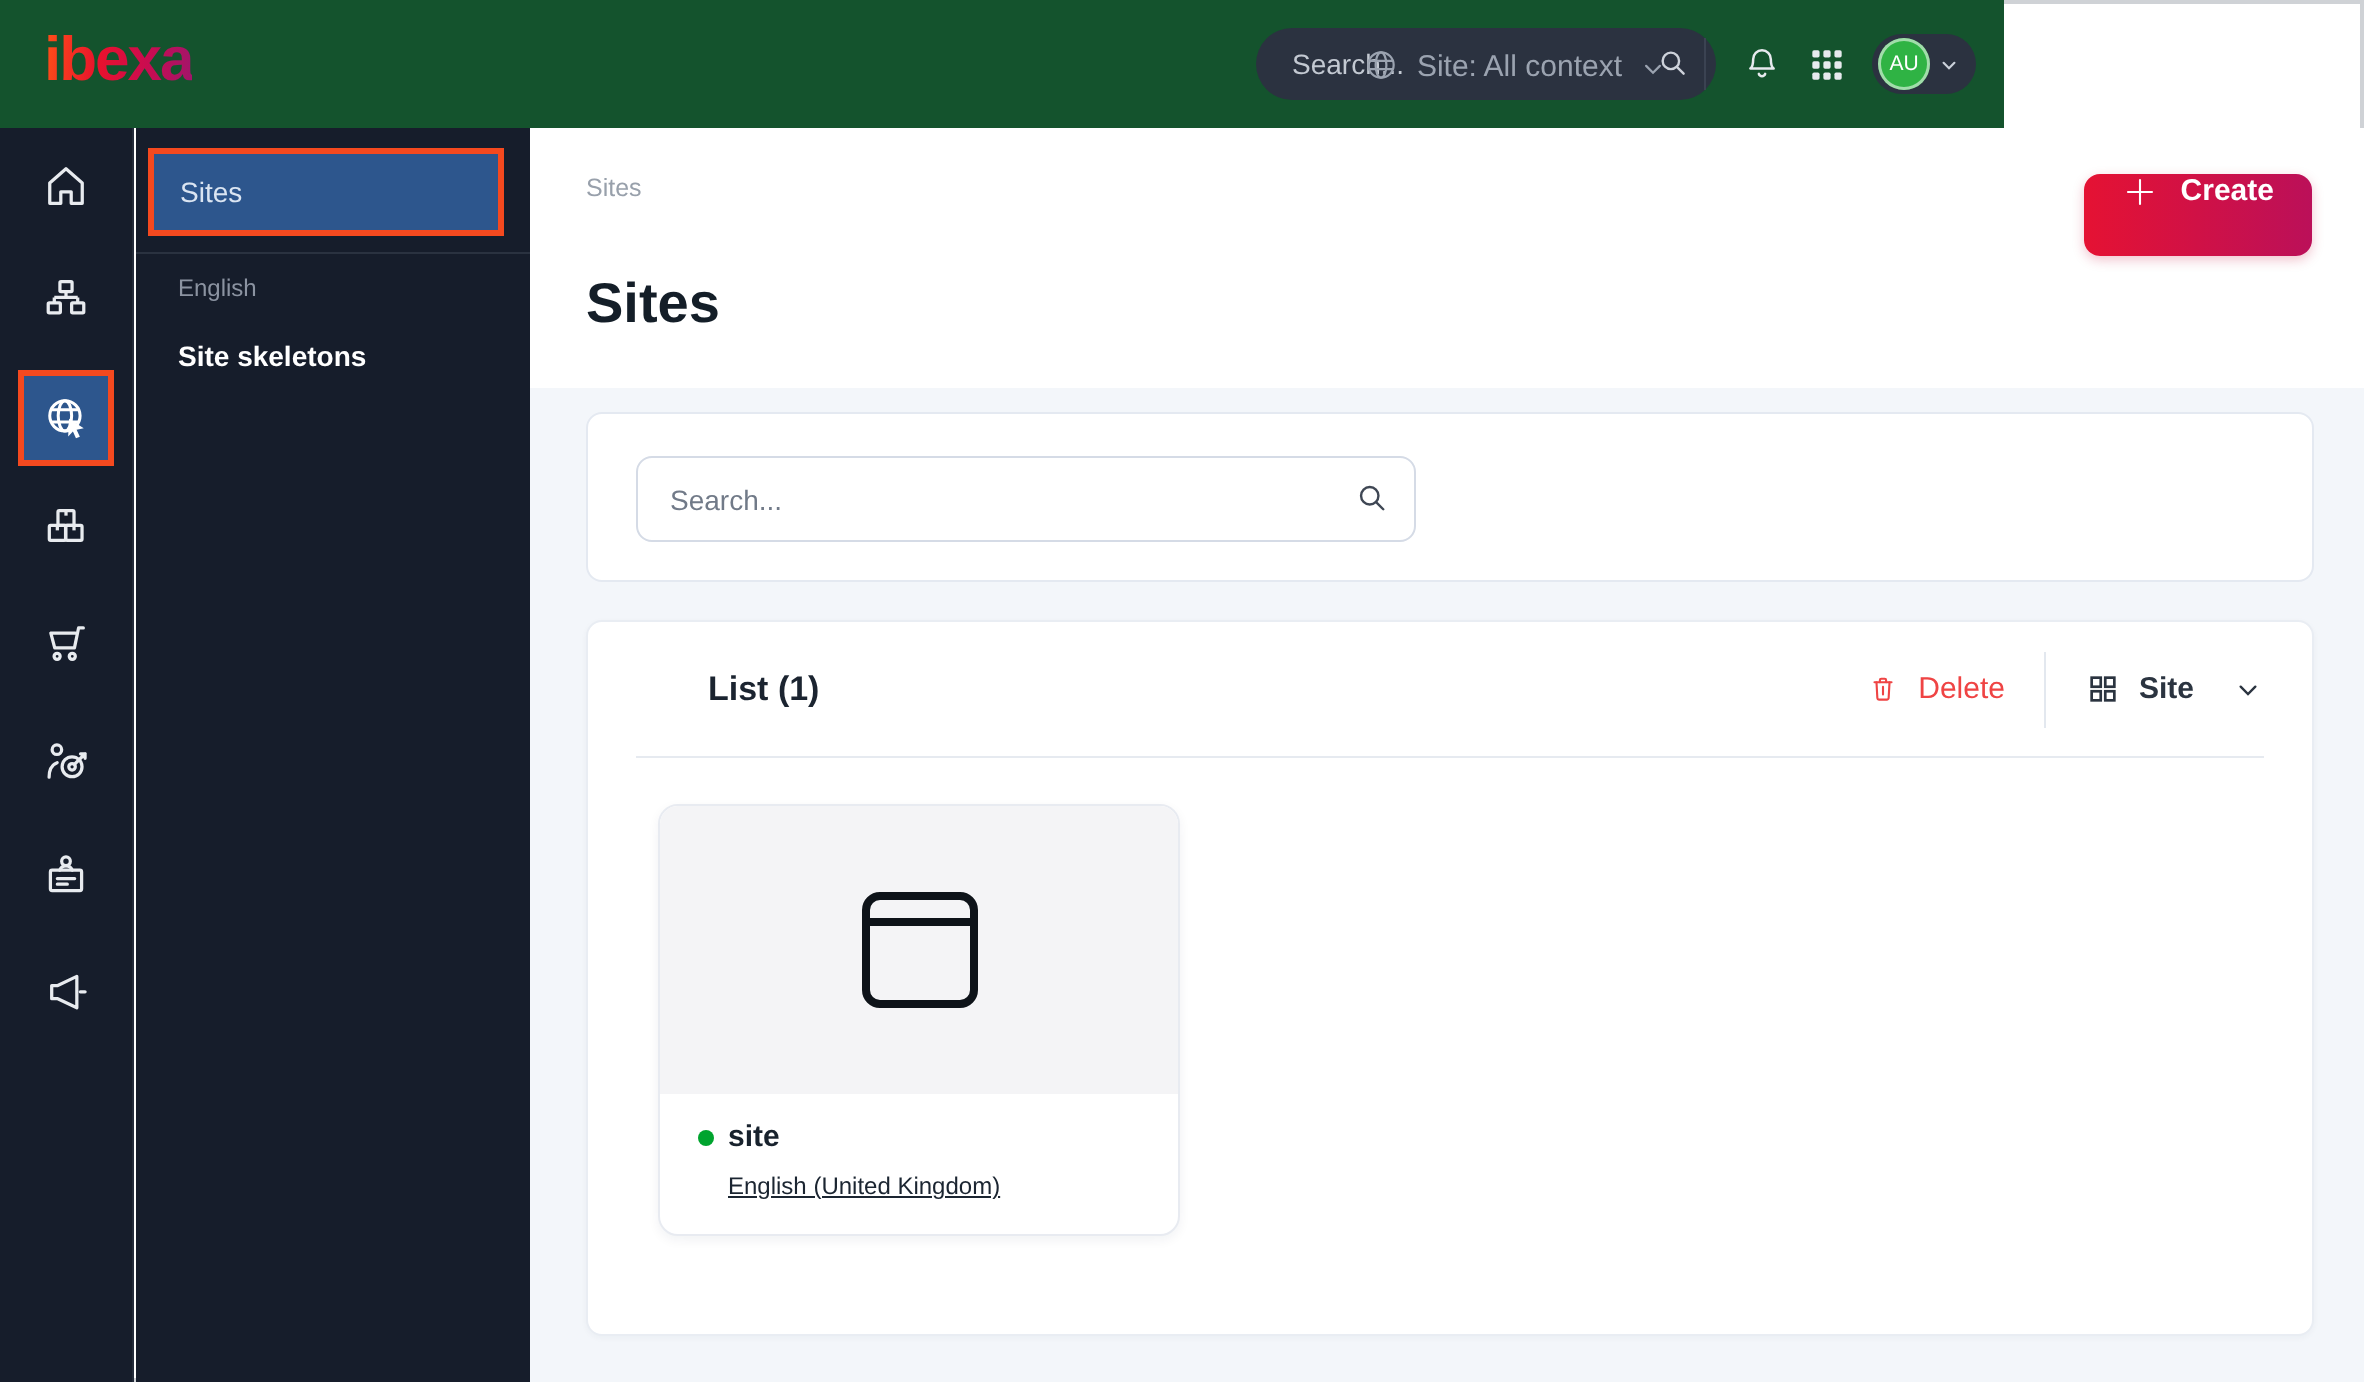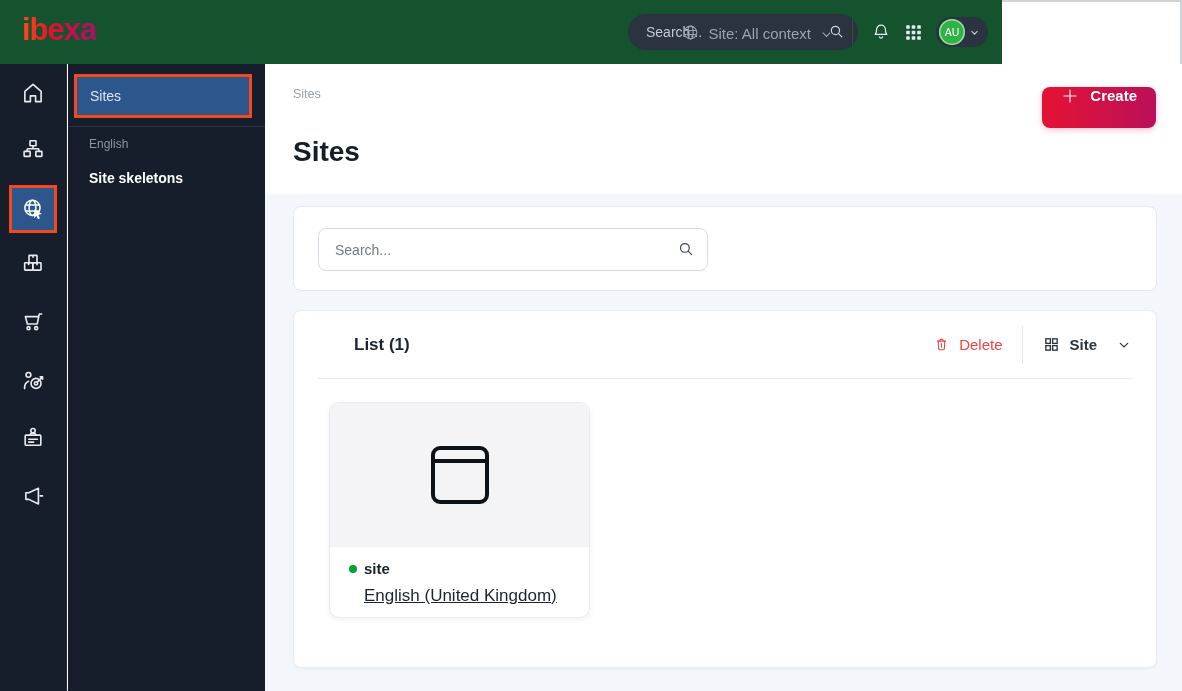--- a/index.html
+++ b/index.html
@@ -72,21 +72,21 @@
 
   .site-tile { position:absolute; left:35px; top:91px; width:261px; height:216px; background:#fff;
           border:1px solid #e8ebf1; border-radius:10px; box-shadow:0 2px 6px rgba(20,30,60,.06); overflow:hidden; cursor:pointer; }
   .tile-thumb { height:144px; background:#f4f4f6; display:flex; align-items:center; justify-content:center; }
   .thumb-icon { width:58px; height:58px; border:4px solid #0e1319; border-radius:9px; }
   .thumb-icon-line { height:4px; background:#0e1319; margin-top:9px; }
   .tile-info { padding:13px 16px 0 19px; }
   .tile-name-row { display:flex; align-items:center; gap:7px; }
   .status-dot { width:8px; height:8px; border-radius:50%; background:#00a42e; }
   .tile-name { font-size:15px; font-weight:600; color:#18222d; }
-  .tile-lang { display:inline-block; margin:9px 0 0 15px; font-size:17px; color:#1b2531; text-decoration:underline; cursor:pointer; }
+  .tile-lang { display:inline-block; margin:9px 0 0 15px; font-size:12px; color:#1b2531; text-decoration:underline; cursor:pointer; }
 
   svg { display:block; }
 </style>
 </head>
 <body>
 
 <div class="page">
 
   <header class="topbar">
     <div class="logo">ibexa</div>

